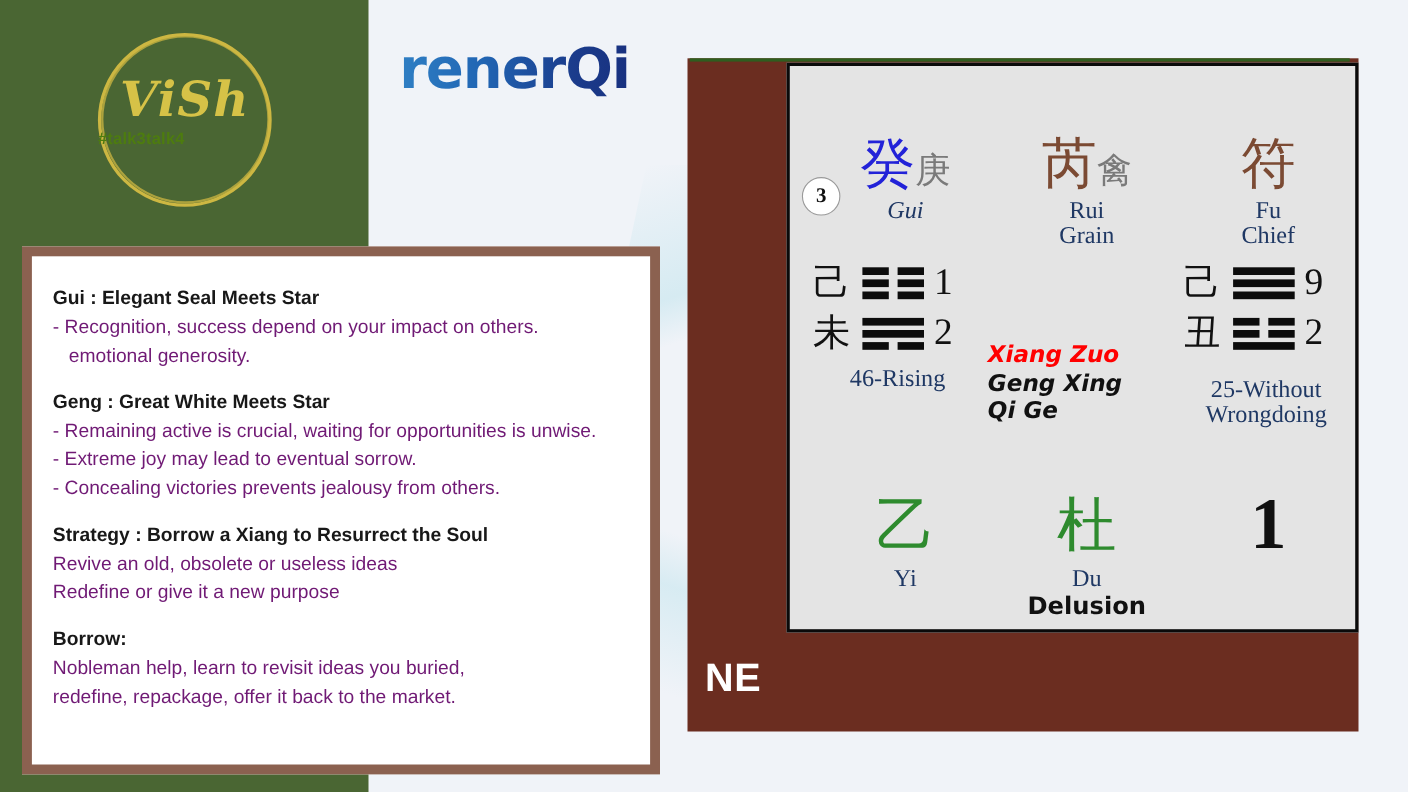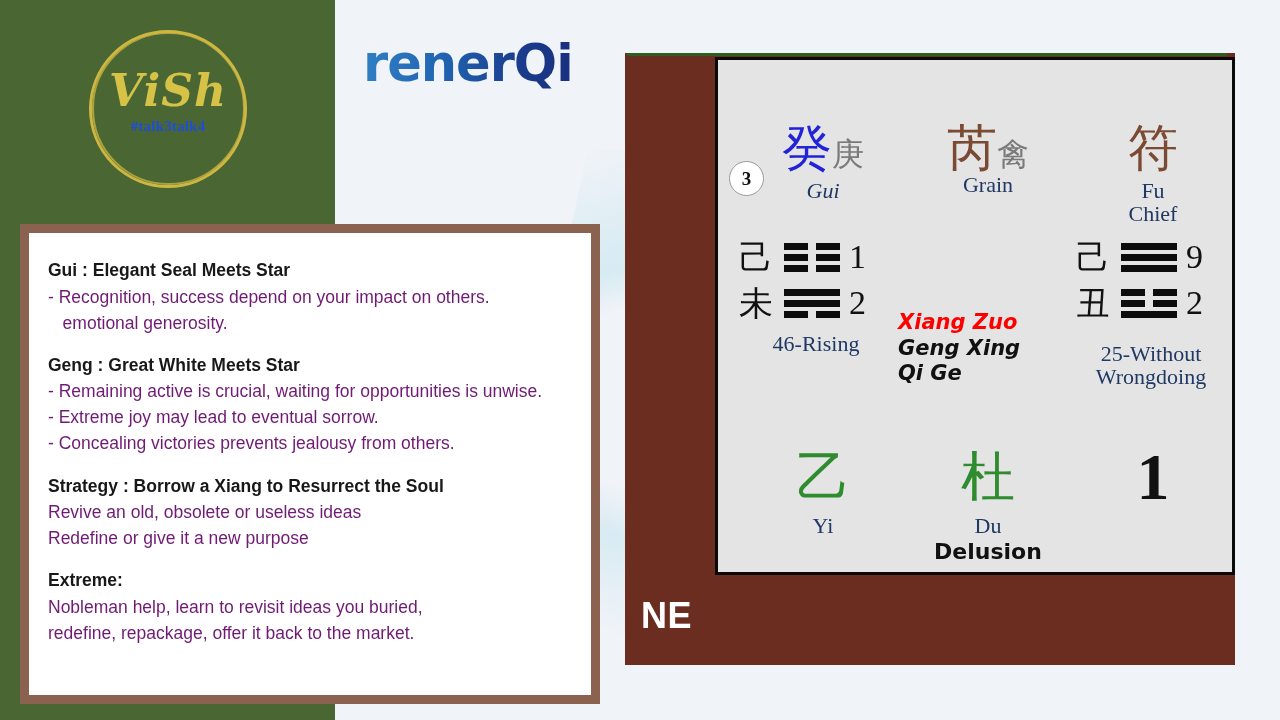--- a/index.html
+++ b/index.html
@@ -21,23 +21,23 @@
   .green-block{position:absolute;left:0;top:0;width:335px;height:720px;background:#4A6633;}
 
   
   .logo-wrap{position:absolute;left:89px;top:30px;width:158px;height:158px;}
   .logo-ring{position:absolute;inset:0;border-radius:50%;border:3px solid #CDB742;}
   .logo-ring2{position:absolute;left:3px;top:2px;right:2px;bottom:3px;border-radius:50%;
               border:2px solid rgba(205,183,66,.75);}
   .logo-text{position:absolute;left:0;right:0;top:39px;text-align:center;
              font-family:"DejaVu Serif", serif;font-style:italic;font-weight:bold;
              font-size:44px;color:#D6C247;letter-spacing:1px;line-height:1;}
-  .logo-tag{position:absolute;left:0;right:0;top:88px;text-align:center;
-            font-family:Liberation Serif, serif;font-weight:bold;font-size:15px;
-            color:#1d4ed8;letter-spacing:.2px;}
+  .logo-tag{position:absolute;left:0;right:0;top:88px;text-align:left;
+            font-family:Liberation Sans, sans-serif;font-weight:bold;font-size:15px;
+            color:#4d7c0f;letter-spacing:.2px;}
 
   
   .brand{position:absolute;left:363px;top:38px;font-size:51px;font-weight:bold;
          letter-spacing:-1px;line-height:1;
          background:linear-gradient(90deg,#2F7FC4 0%,#2166B4 35%,#1B3C8C 75%,#18307F 100%);
          -webkit-background-clip:text;background-clip:text;color:transparent;
          font-family:"DejaVu Sans", sans-serif;}
 
   
   .card{position:absolute;left:20px;top:200px;width:580px;height:480px;
@@ -120,21 +120,21 @@
         <div class="l">- Remaining active is crucial, waiting for opportunities is unwise.</div>
         <div class="l">- Extreme joy may lead to eventual sorrow.</div>
         <div class="l">- Concealing victories prevents jealousy from others.</div>
       </div>
       <div class="blk">
         <div class="h">Strategy : Borrow a Xiang to Resurrect the Soul</div>
         <div class="l">Revive an old, obsolete or useless ideas</div>
         <div class="l">Redefine or give it a new purpose</div>
       </div>
       <div class="blk">
-        <div class="h">Extreme:</div>
+        <div class="h">Borrow:</div>
         <div class="l">Nobleman help, learn to revisit ideas you buried,</div>
         <div class="l">redefine, repackage, offer it back to the market.</div>
       </div>
     </div>
 </div>
 
 <div class="brown"></div>
 <div class="green-strip"></div>
 <div class="ne">NE</div>
 
@@ -142,20 +142,21 @@
 
   <div class="circ3" style="left:11px;top:101px;">3</div>
 
   <div class="cell" style="left:30px;top:63px;width:150px;text-align:center;">
     <span class="han stem-main" style="color:#2222D8;">癸</span><span class="han stem-sub">庚</span>
     <div class="lbl" style="font-size:22px;margin-top:6px;font-style:italic;">Gui</div>
   </div>
 
   <div class="cell" style="left:185px;top:63px;width:170px;text-align:center;">
     <span class="han stem-main" style="color:#7B4A33;">芮</span><span class="han stem-sub">禽</span>
+    <div class="lbl" style="font-size:22px;margin-top:6px;">Rui</div>
     <div class="lbl" style="font-size:22px;">Grain</div>
   </div>
 
   <div class="cell" style="left:360px;top:63px;width:150px;text-align:center;">
     <span class="han stem-main" style="color:#7B4A33;">符</span>
     <div class="lbl" style="font-size:22px;margin-top:6px;">Fu</div>
     <div class="lbl" style="font-size:22px;">Chief</div>
   </div>
 
   <div class="cell" style="left:9px;top:180px;width:190px;">

